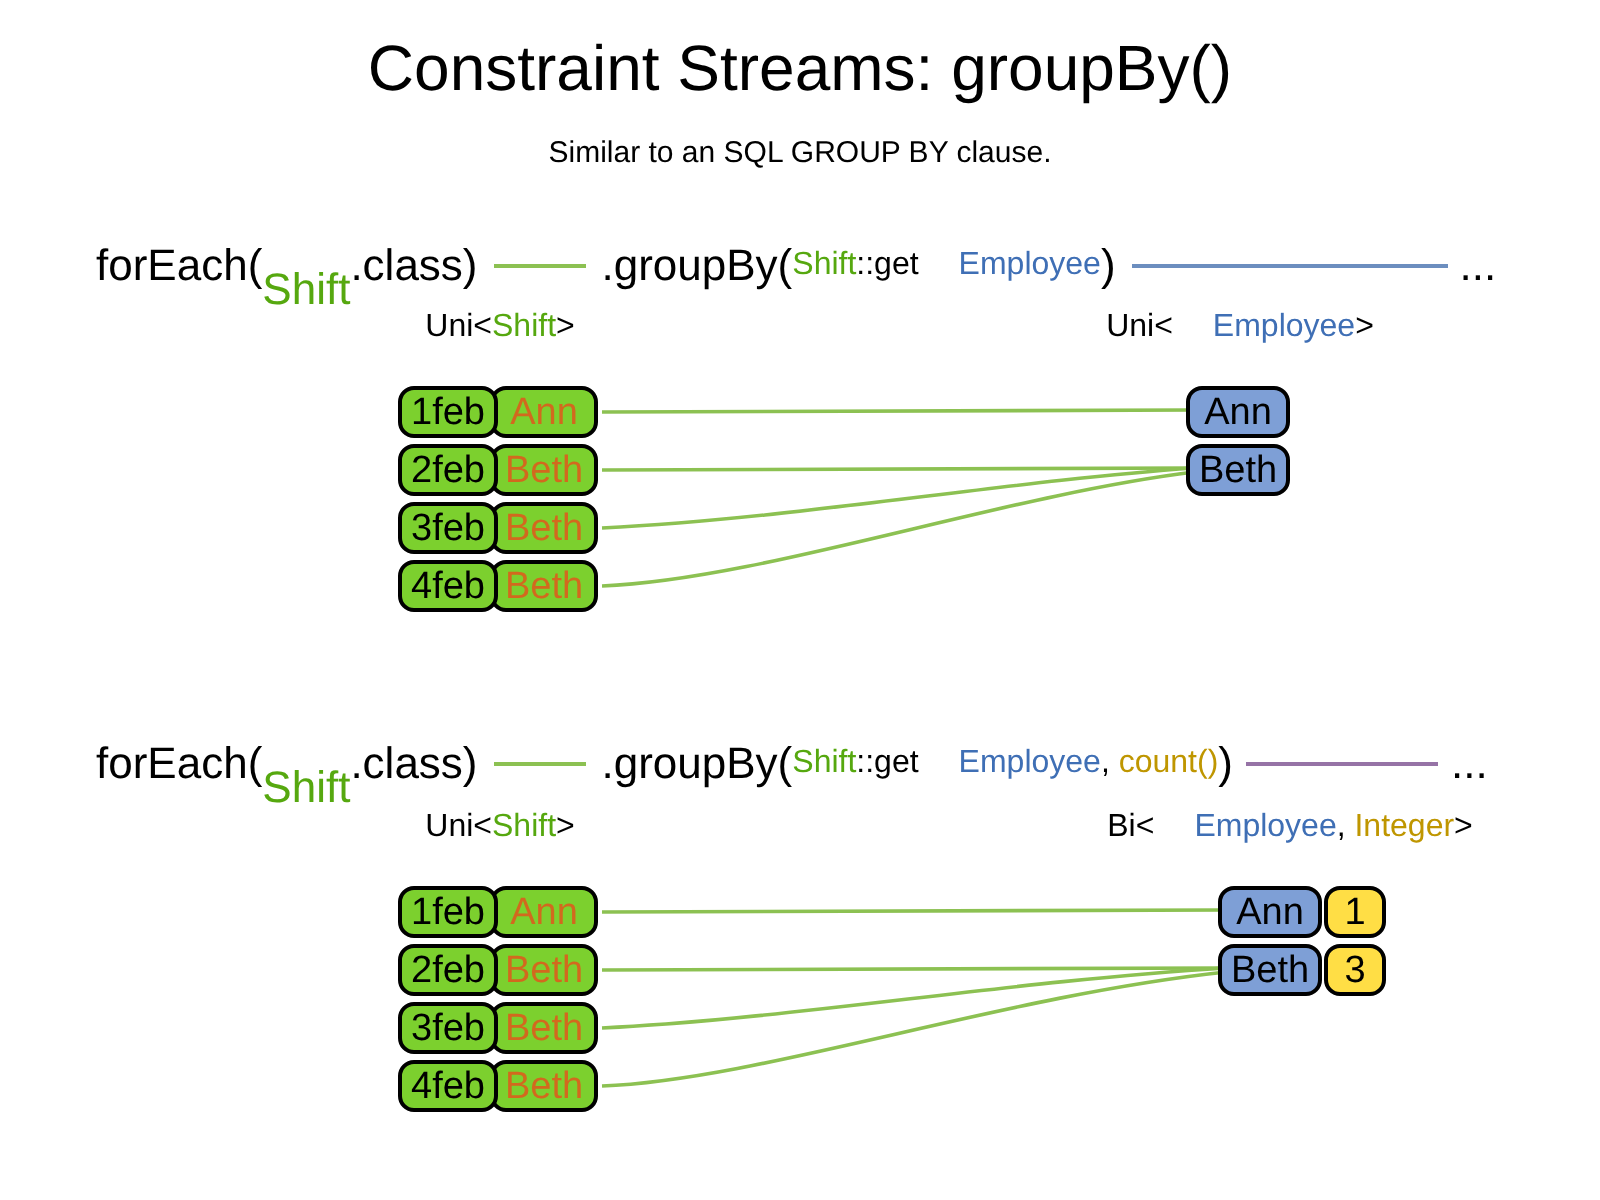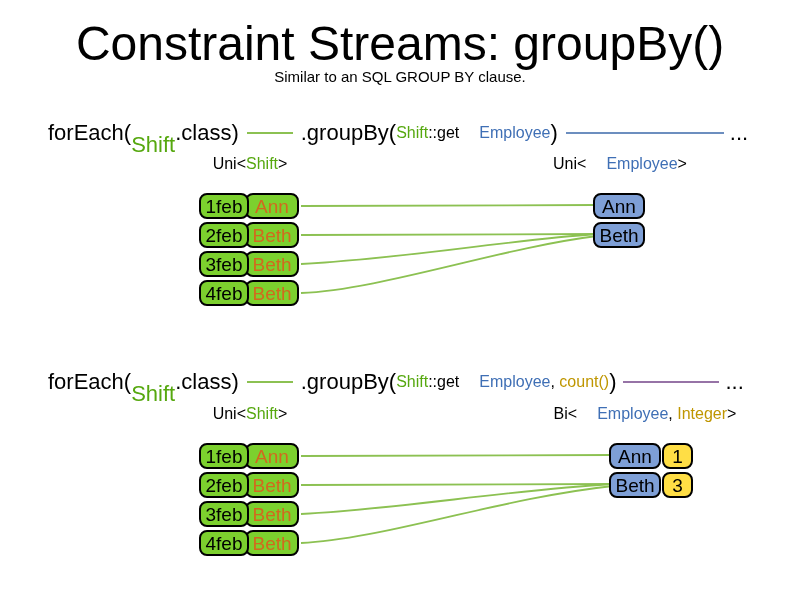--- a/index.html
+++ b/index.html
@@ -7,21 +7,21 @@
     width:800px; height:600px; position:relative; overflow:hidden;
     font-family:"Liberation Sans", sans-serif; color:#000;
   }
   .slide { position:absolute; inset:0; width:800px; height:600px; }
 
   svg.lines { position:absolute; left:0; top:0; z-index:1; }
   .conn-path { fill:none; stroke:var(--line_green); stroke-width:1.8px; }
 
   .title {
     position:absolute; top:16px; left:0; width:800px; text-align:center;
-    font-size:48px; letter-spacing:0; color:#000; z-index:2;
+    font-size:32px; letter-spacing:0; color:#000; z-index:2;
   }
   .subtitle {
     position:absolute; top:68px; left:0; width:800px; text-align:center;
     font-size:15px; color:#000; z-index:2;
   }
 
   .code-line {
     position:absolute; left:48px; height:30px; display:flex; align-items:center;
     font-size:22px; white-space:pre; z-index:2;
   }

